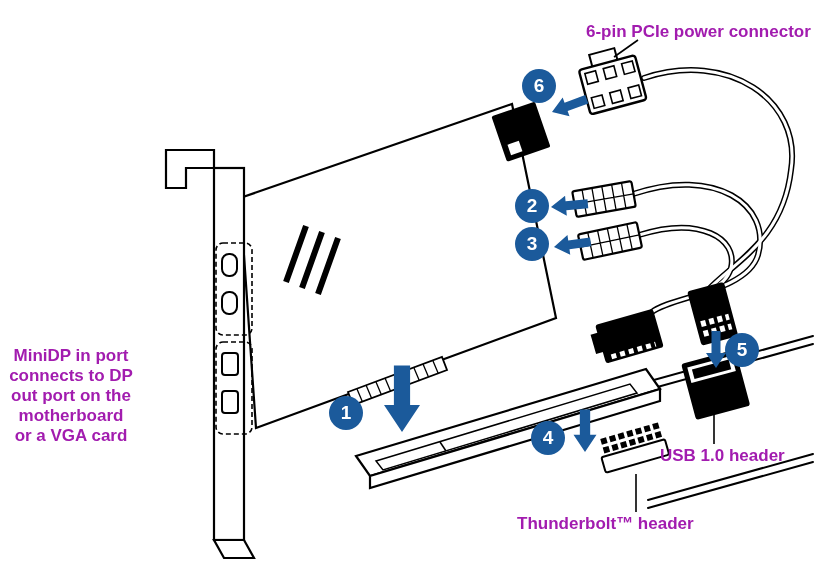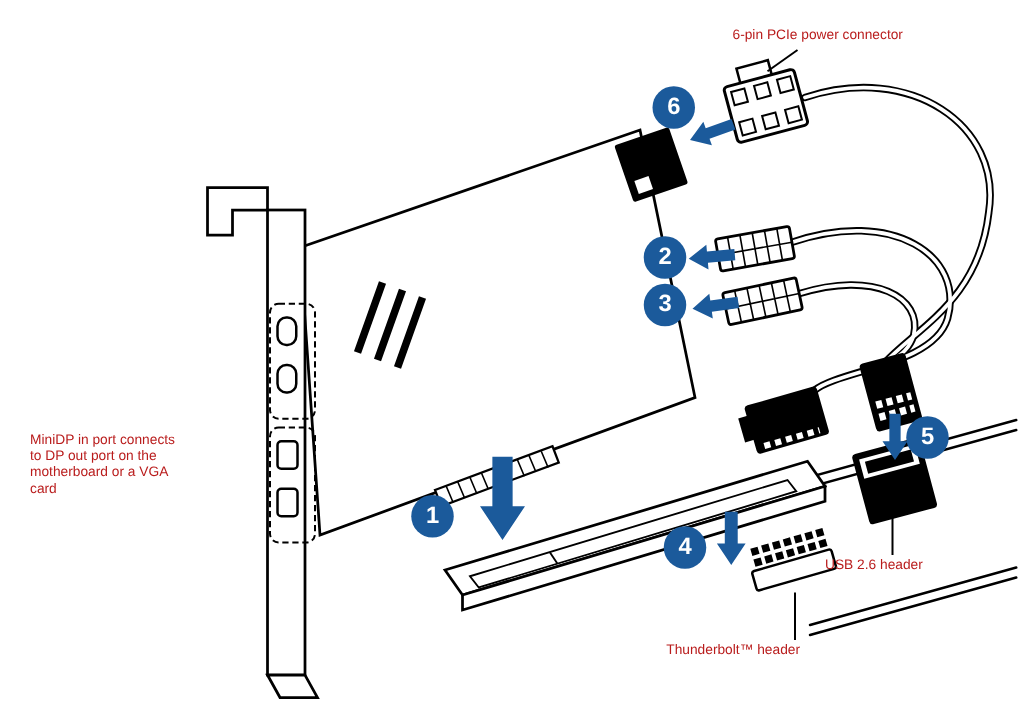--- a/index.html
+++ b/index.html
@@ -2,22 +2,22 @@
 <html><head>
 <meta charset="utf-8">
 <style>
   html,body { margin:0; padding:0; background:#ffffff; }
   .canvas {
     position:relative; width:815px; height:575px; background:#ffffff;
     font-family:"Liberation Sans", sans-serif; overflow:hidden;
   }
   .canvas svg { position:absolute; left:0; top:0; }
   .label {
-    position:absolute; font-weight:normal; font-size:11px; line-height:1.18;
-    color:#b91c1c;
+    position:absolute; font-weight:bold; font-size:17px; line-height:1.18;
+    color:#a21caf;
   }
   .nowrap { white-space:nowrap; }
   .badge {
     position:absolute; width:34px; height:34px; border-radius:50%;
     background:#1b5a9b; color:#fff; display:flex; align-items:center;
     justify-content:center; font-weight:bold; font-size:19px;
   }
 </style>
 </head>
 <body>
@@ -140,17 +140,17 @@
   </svg>
 
   <div class="badge" style="left:329px; top:396px;">1</div>
   <div class="badge" style="left:515px; top:189px;">2</div>
   <div class="badge" style="left:515px; top:227px;">3</div>
   <div class="badge" style="left:531px; top:421px;">4</div>
   <div class="badge" style="left:725px; top:333px;">5</div>
   <div class="badge" style="left:522px; top:69px;">6</div>
 
   <div class="label nowrap" style="left:586px; top:22px;">6-pin PCIe power connector</div>
-  <div class="label" style="left:24px; top:346px; width:126px;">MiniDP in port connects to DP out port on the motherboard or a VGA card</div>
-  <div class="label nowrap" style="left:660px; top:446px;">USB 2.6 header</div>
-  <div class="label nowrap" style="left:533px; top:514px;text-align:center;">Thunderbolt™ header</div>
+  <div class="label" style="left:8px; top:346px; width:126px;text-align:center;">MiniDP in port connects to DP out port on the motherboard or a VGA card</div>
+  <div class="label nowrap" style="left:660px; top:446px;">USB 1.0 header</div>
+  <div class="label nowrap" style="left:517px; top:514px;text-align:center;">Thunderbolt™ header</div>
 
 </div>
 
 </body></html>

